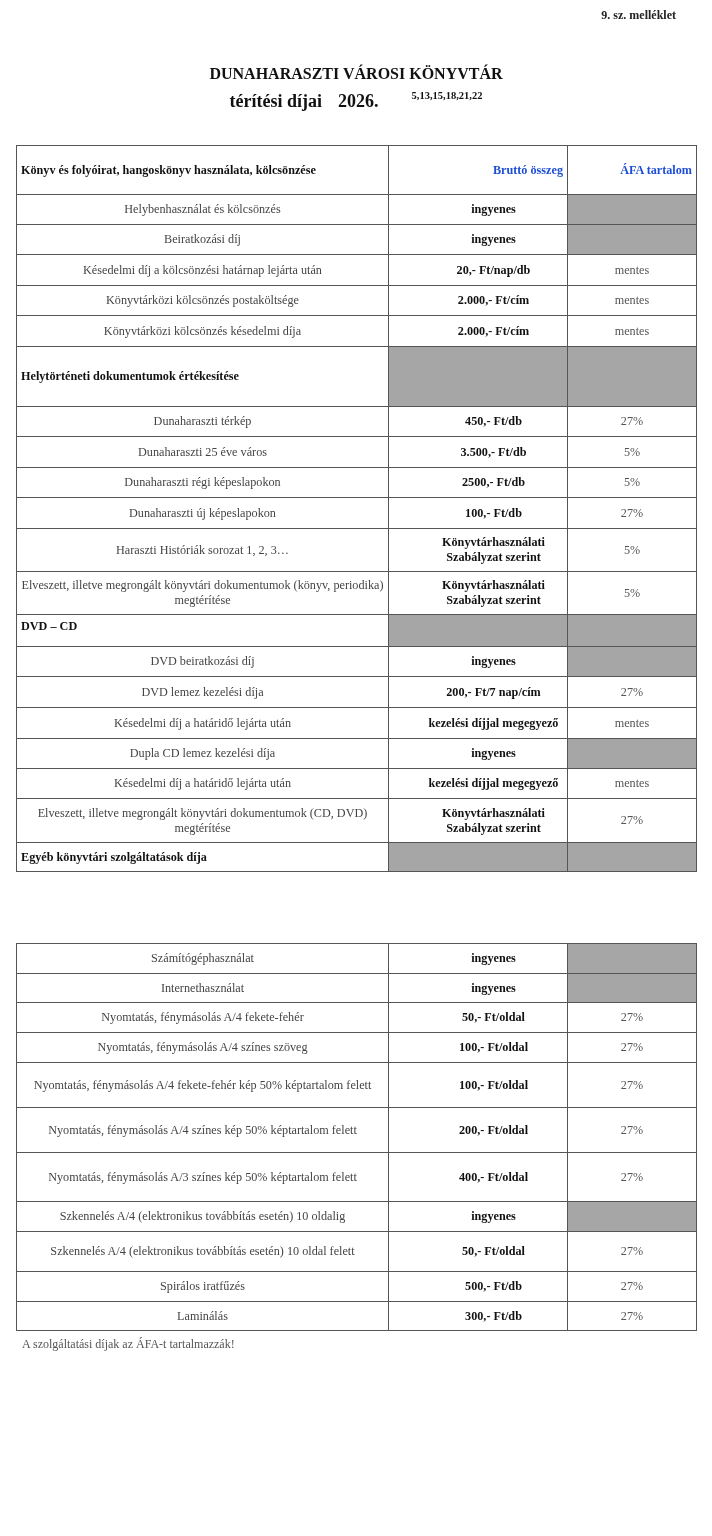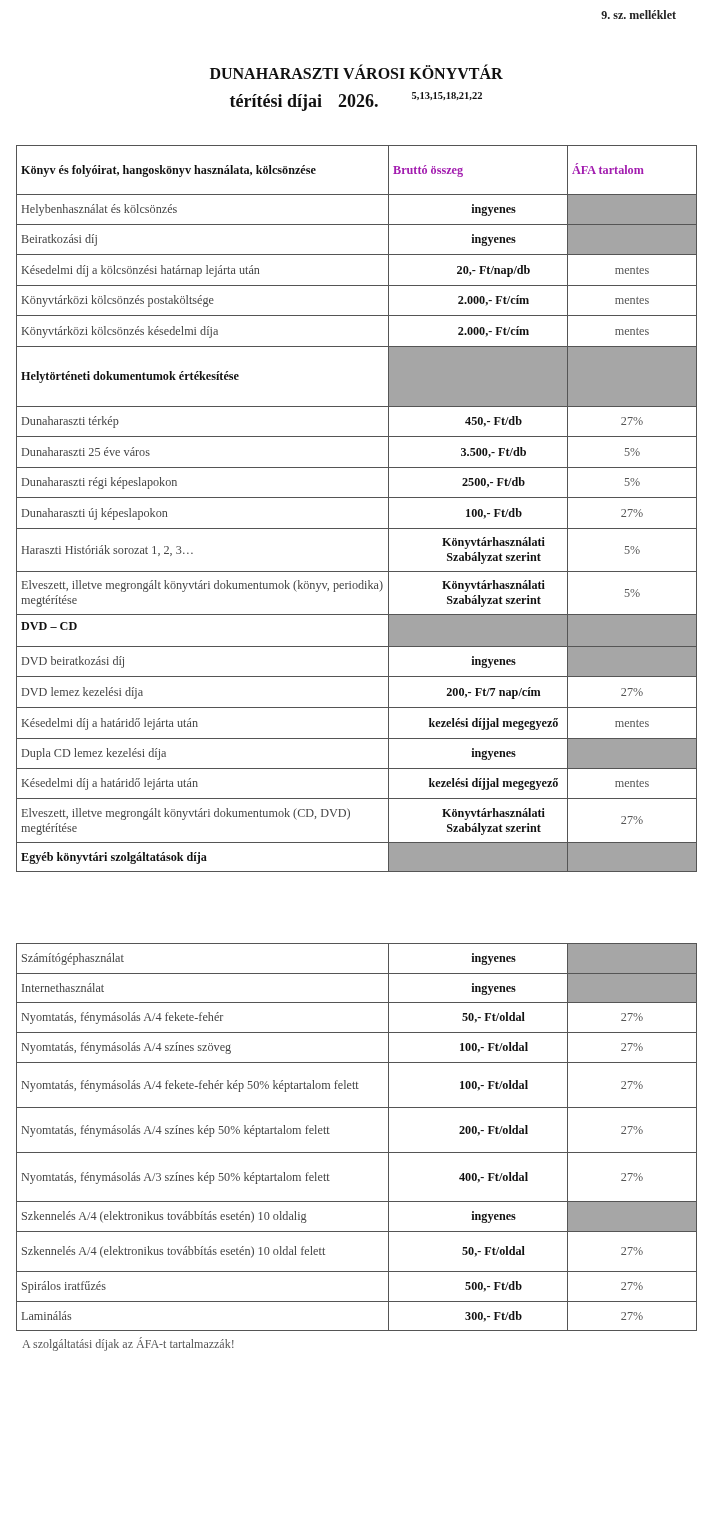--- a/index.html
+++ b/index.html
@@ -13,26 +13,26 @@
   .subtitle .sup { font-size: 10.5px; vertical-align: 8px; margin-left: 3px; font-weight: bold; padding-left: 30px; }
   .subtitle .year { margin-left: 16px; }
 
   table { position: absolute; left: 16px; width: 680px; border-collapse: collapse; table-layout: fixed; }
   #table1 { top: 145px; border: 1.6px solid #333; }
   #table2 { top: 943px; border: 1.6px solid #444; }
   col.c1 { width: 372px; }
   col.c2 { width: 179px; }
   col.c3 { width: 129px; }
   td, th { border: 1px solid #555; padding: 0 4px; font-size: 12.2px; vertical-align: middle; }
-  td.label { color: #444; text-align: left; line-height: 15px; }
+  td.label { color: #444; text-align: center; line-height: 15px; }
   td.label.bold, th.label { color: #111; font-weight: bold; text-align: left; }
   td.amount { font-weight: bold; text-align: center; color: #111; line-height: 15px; padding-left: 35px; }
   td.vat { text-align: center; color: #555; }
   td.grey { background: #a6a6a6; }
-  th { font-weight: bold; text-align: left; color: #a21caf; }
+  th { font-weight: bold; text-align: right; color: #1d4ed8; }
   tr.section td { border-top: 1.8px solid #333; }
   .note { position: absolute; top: 1337px; left: 22px; font-size: 12px; color: #555; }
 </style>
 </head>
 <body>
 
 <div class="annex">9. sz. melléklet</div>
 <div class="title">DUNAHARASZTI VÁROSI KÖNYVTÁR</div>
 <div class="subtitle">
   <span>térítési díjai</span><span class="year">2026.</span><span class="sup">5,13,15,18,21,22</span>

